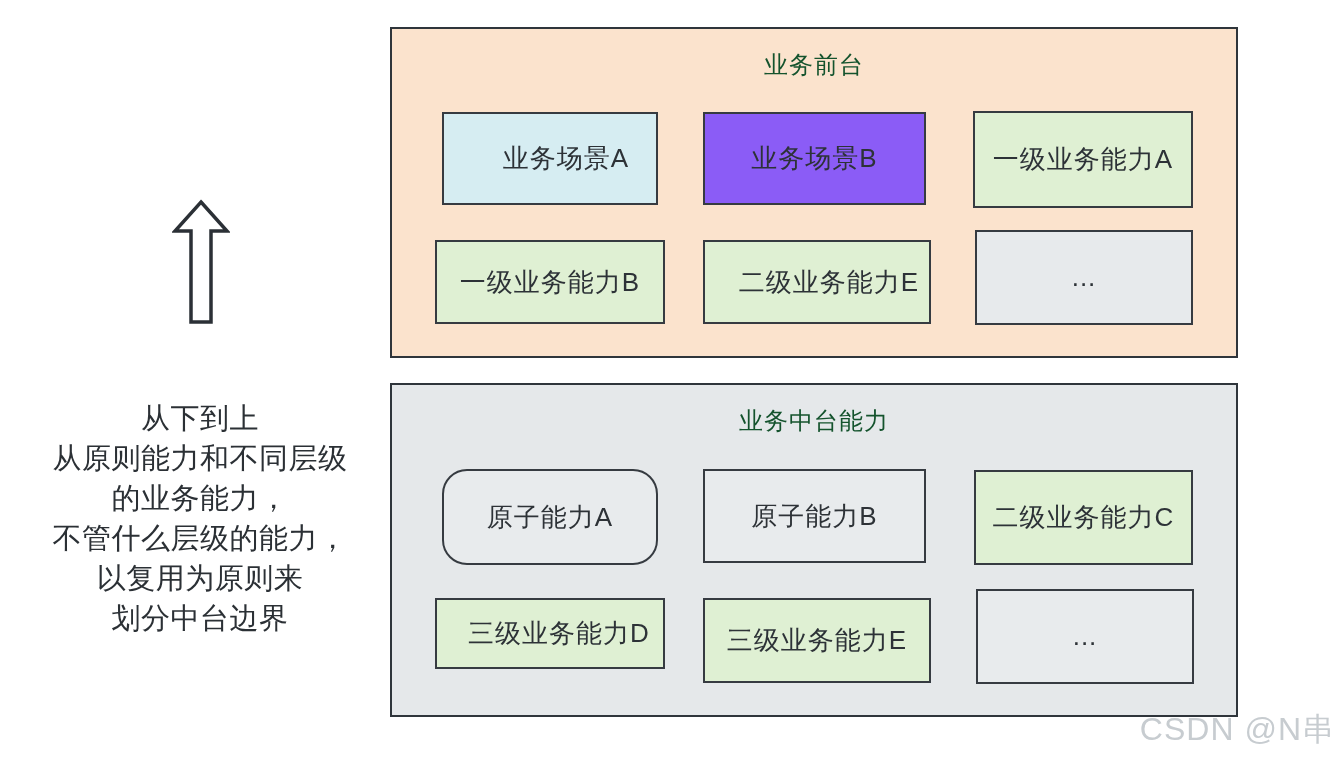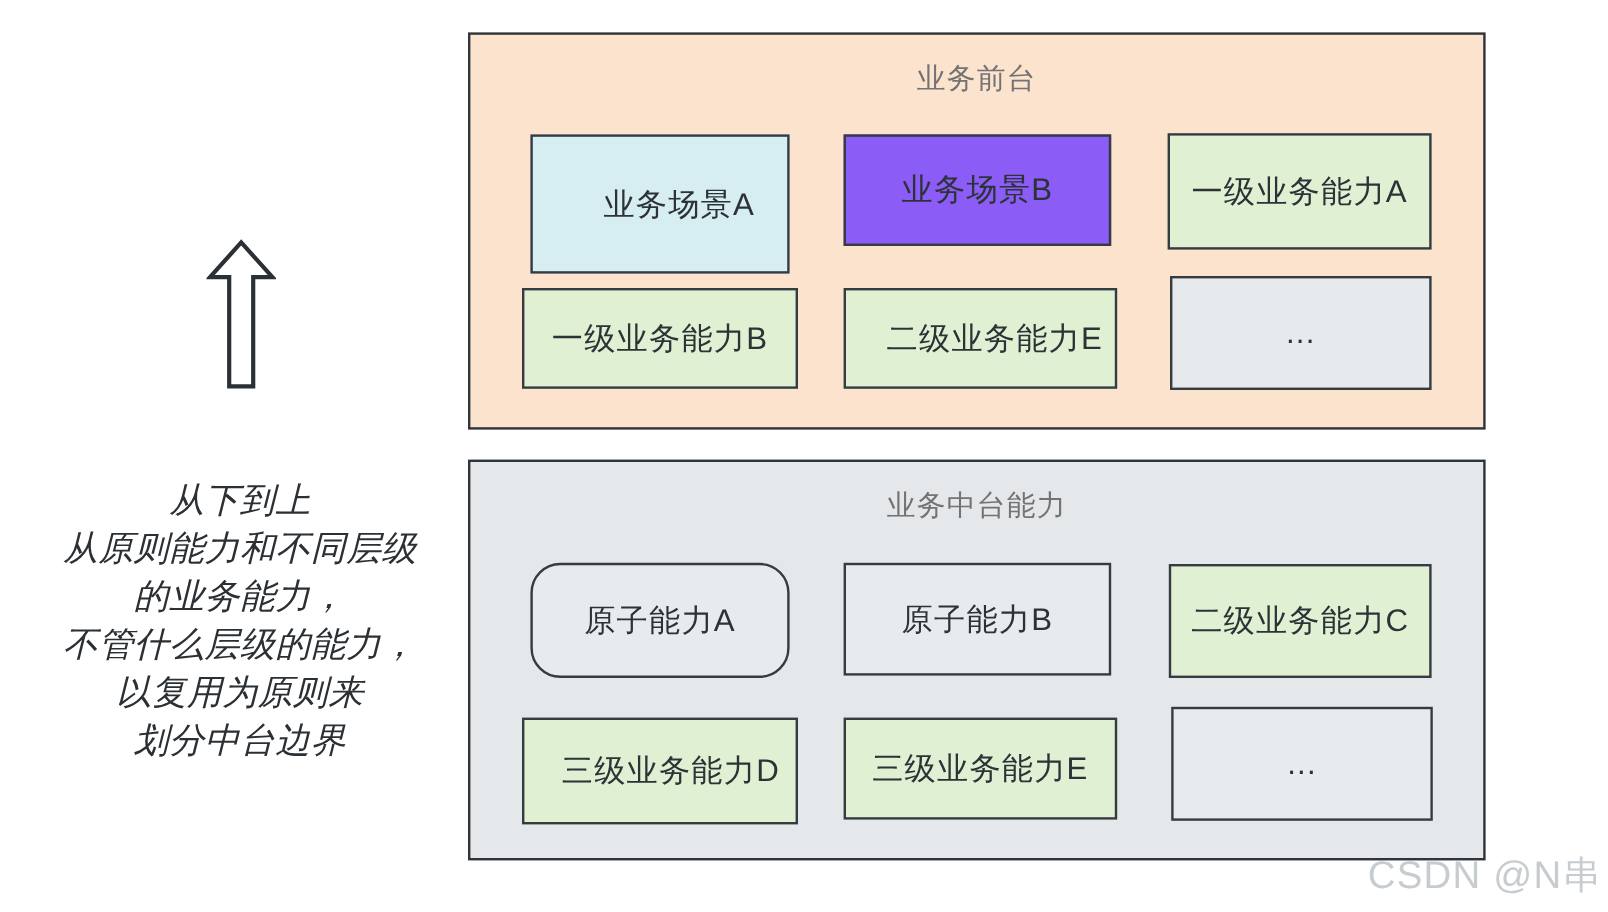--- a/index.html
+++ b/index.html
@@ -26,21 +26,20 @@
   .annotation-text {
     position: absolute;
     left: 15px;
     top: 398px;
     width: 370px;
     text-align: center;
     font-size: 29px;
     line-height: 40px;
     color: #2b3035;
     letter-spacing: 0.5px;
-    font-style: italic;
   }
 
   
   .container {
     position: absolute;
     box-sizing: border-box;
     border: 2px solid #2f353b;
   }
   #front-container {
     left: 390px;
@@ -54,50 +53,50 @@
     width: 848px;
     height: 334px;
   }
   .container-title {
     position: absolute;
     top: 20px;
     left: 0;
     width: 100%;
     text-align: center;
     font-size: 24px;
-    color: #737373;
+    color: #14532d;
     letter-spacing: 1px;
   }
 
   
   .box {
     position: absolute;
     box-sizing: border-box;
     border: 2px solid #363b41;
     display: flex;
     align-items: center;
     justify-content: center;
     font-size: 26px;
     color: #2d3237;
     letter-spacing: 1px;
   }
 
   
-  .b-f1 { left: 50px;  top: 83px;  width: 216px; height: 116px; padding-left: 32px; }
+  .b-f1 { left: 50px;  top: 83px;  width: 216px; height: 93px; padding-left: 32px; }
   .b-f2 { left: 311px; top: 83px;  width: 223px; height: 93px; }
   .b-f3 { left: 581px; top: 82px;  width: 220px; height: 97px; }
   .b-f4 { left: 43px;  top: 211px; width: 230px; height: 84px; }
   .b-f5 { left: 311px; top: 211px; width: 228px; height: 84px; padding-left: 24px; }
   .b-f6 { left: 583px; top: 201px; width: 218px; height: 95px; }
 
   
   .b-m1 { left: 50px;  top: 84px;  width: 216px; height: 96px; }
   .b-m2 { left: 311px; top: 84px;  width: 223px; height: 94px; }
   .b-m3 { left: 582px; top: 85px;  width: 219px; height: 95px; }
-  .b-m4 { left: 43px;  top: 213px; width: 230px; height: 89px; padding-left: 18px; }
+  .b-m4 { left: 43px;  top: 213px; width: 230px; height: 71px; padding-left: 18px; }
   .b-m5 { left: 311px; top: 213px; width: 228px; height: 85px; }
   .b-m6 { left: 584px; top: 204px; width: 218px; height: 95px; }
 
   
   .watermark {
     position: absolute;
     right: 5px;
     bottom: 8px;
     font-size: 32px;
     color: #c7ccd0;

